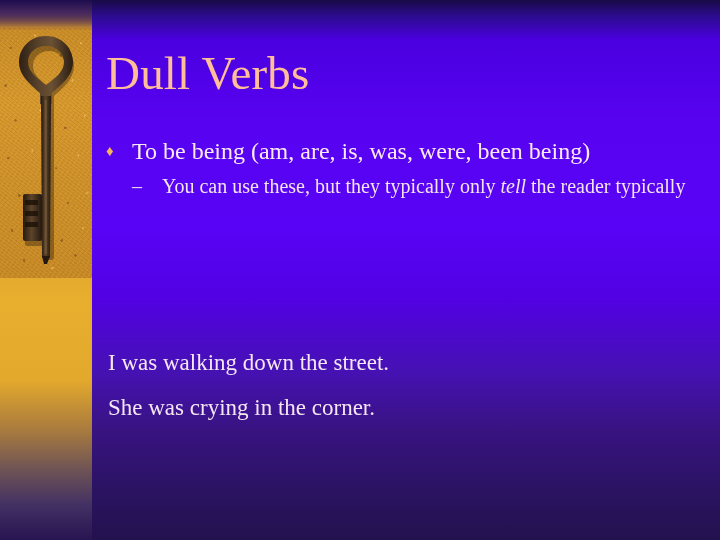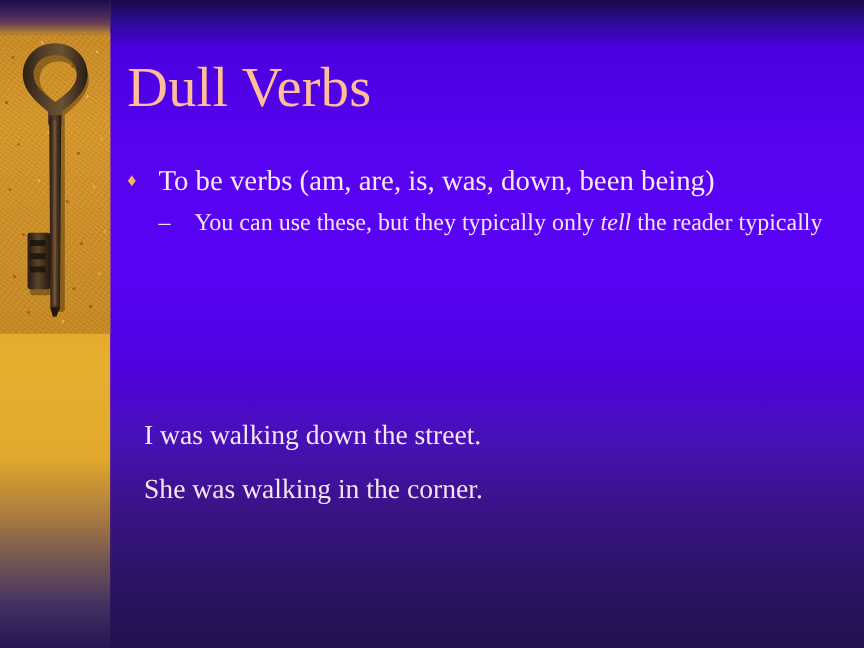--- a/index.html
+++ b/index.html
@@ -173,21 +173,21 @@
 
   #examples {
     position: absolute;
     left: 108px;
     top: 340px;
     width: 560px;
     color: #f4e6f2;
     font-size: 23px;
     line-height: 45px;
   }
-  .example-line { white-space: nowrap; margin-left: 12px; }
+  .example-line { white-space: nowrap; }
 </style>
 </head>
 <body>
 
 <div id="slide">
 
   <div id="sidebar">
     <div class="band-gold"></div>
     <div class="photo">
       <div class="photo-grain"></div>
@@ -233,28 +233,28 @@
     <div class="photo-fade-top"></div>
     <div class="band-fade-top"></div>
   </div>
 
   <div id="title">Dull Verbs</div>
 
   <div id="body">
 
     <div class="lvl1">
       <span class="marker">♦</span>
-      <span>To be verbs (am, are, is, was, down, been being)</span>
+      <span>To be being (am, are, is, was, were, been being)</span>
     </div>
 
     <div class="lvl2">
       <span class="marker">–</span>
       <span>You can use these, but they typically only </span><em>tell</em><span> the reader typically</span>
     </div>
 
   </div>
 
   <div id="examples">
     <div class="example-line">I was walking down the street.</div>
-    <div class="example-line">She was walking in the corner.</div>
+    <div class="example-line">She was crying in the corner.</div>
   </div>
 
 </div>
 
 </body></html>

